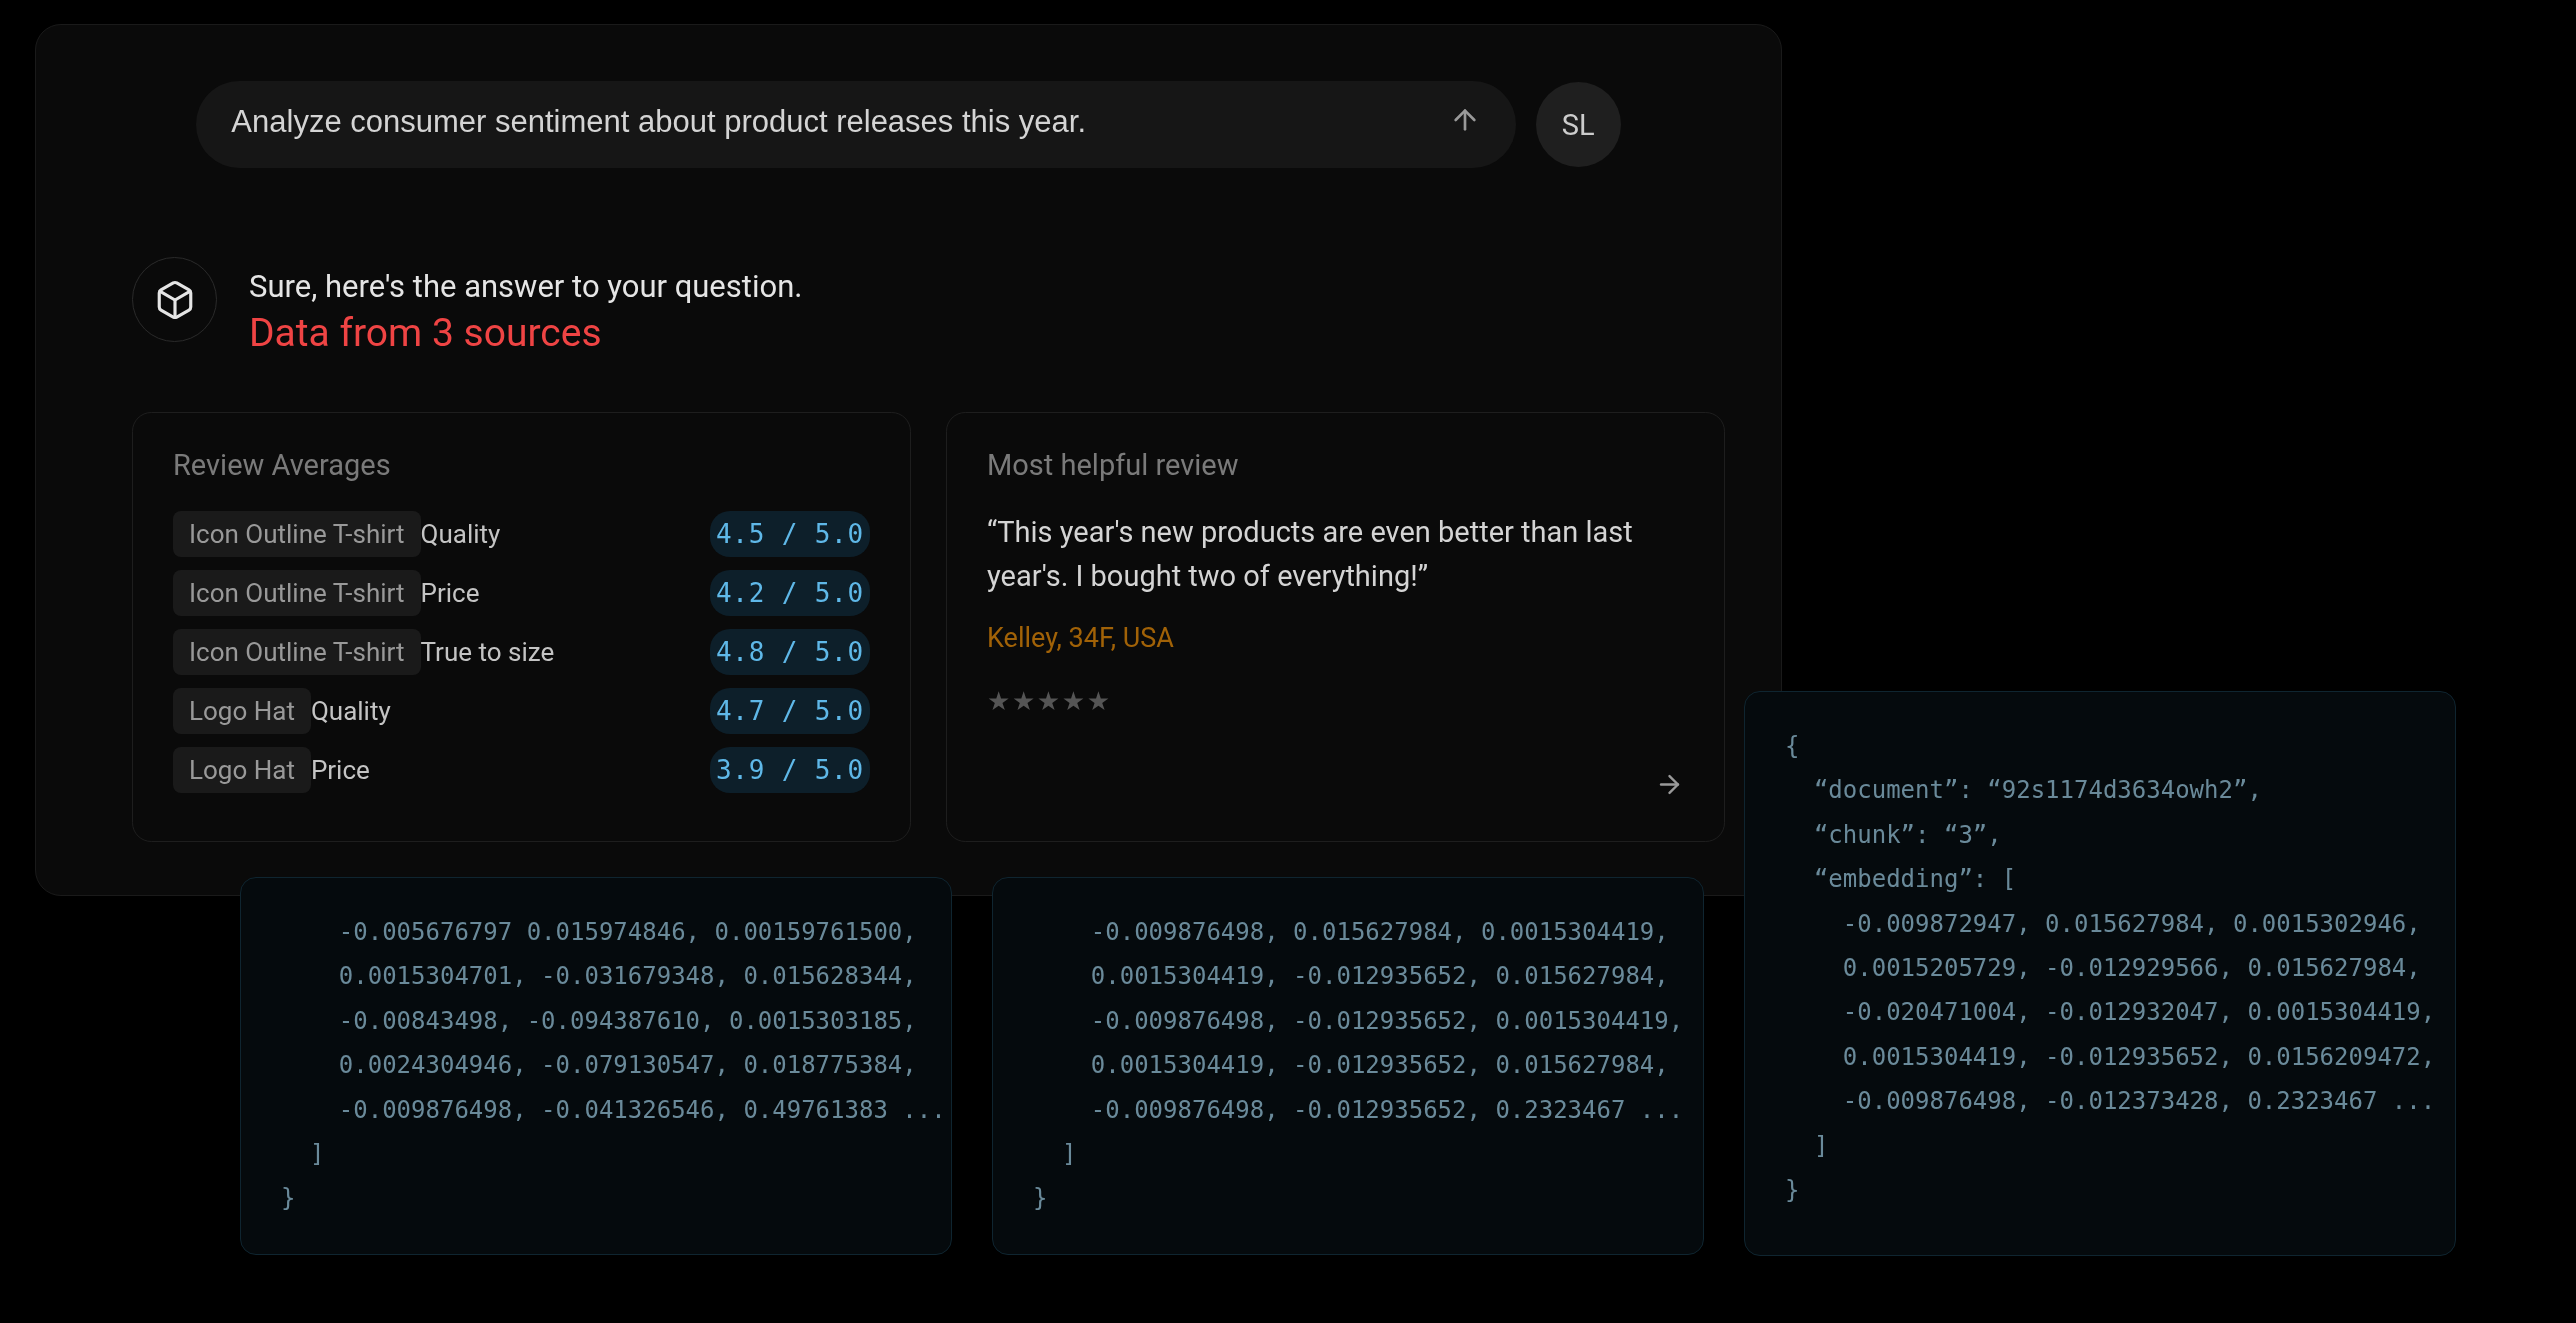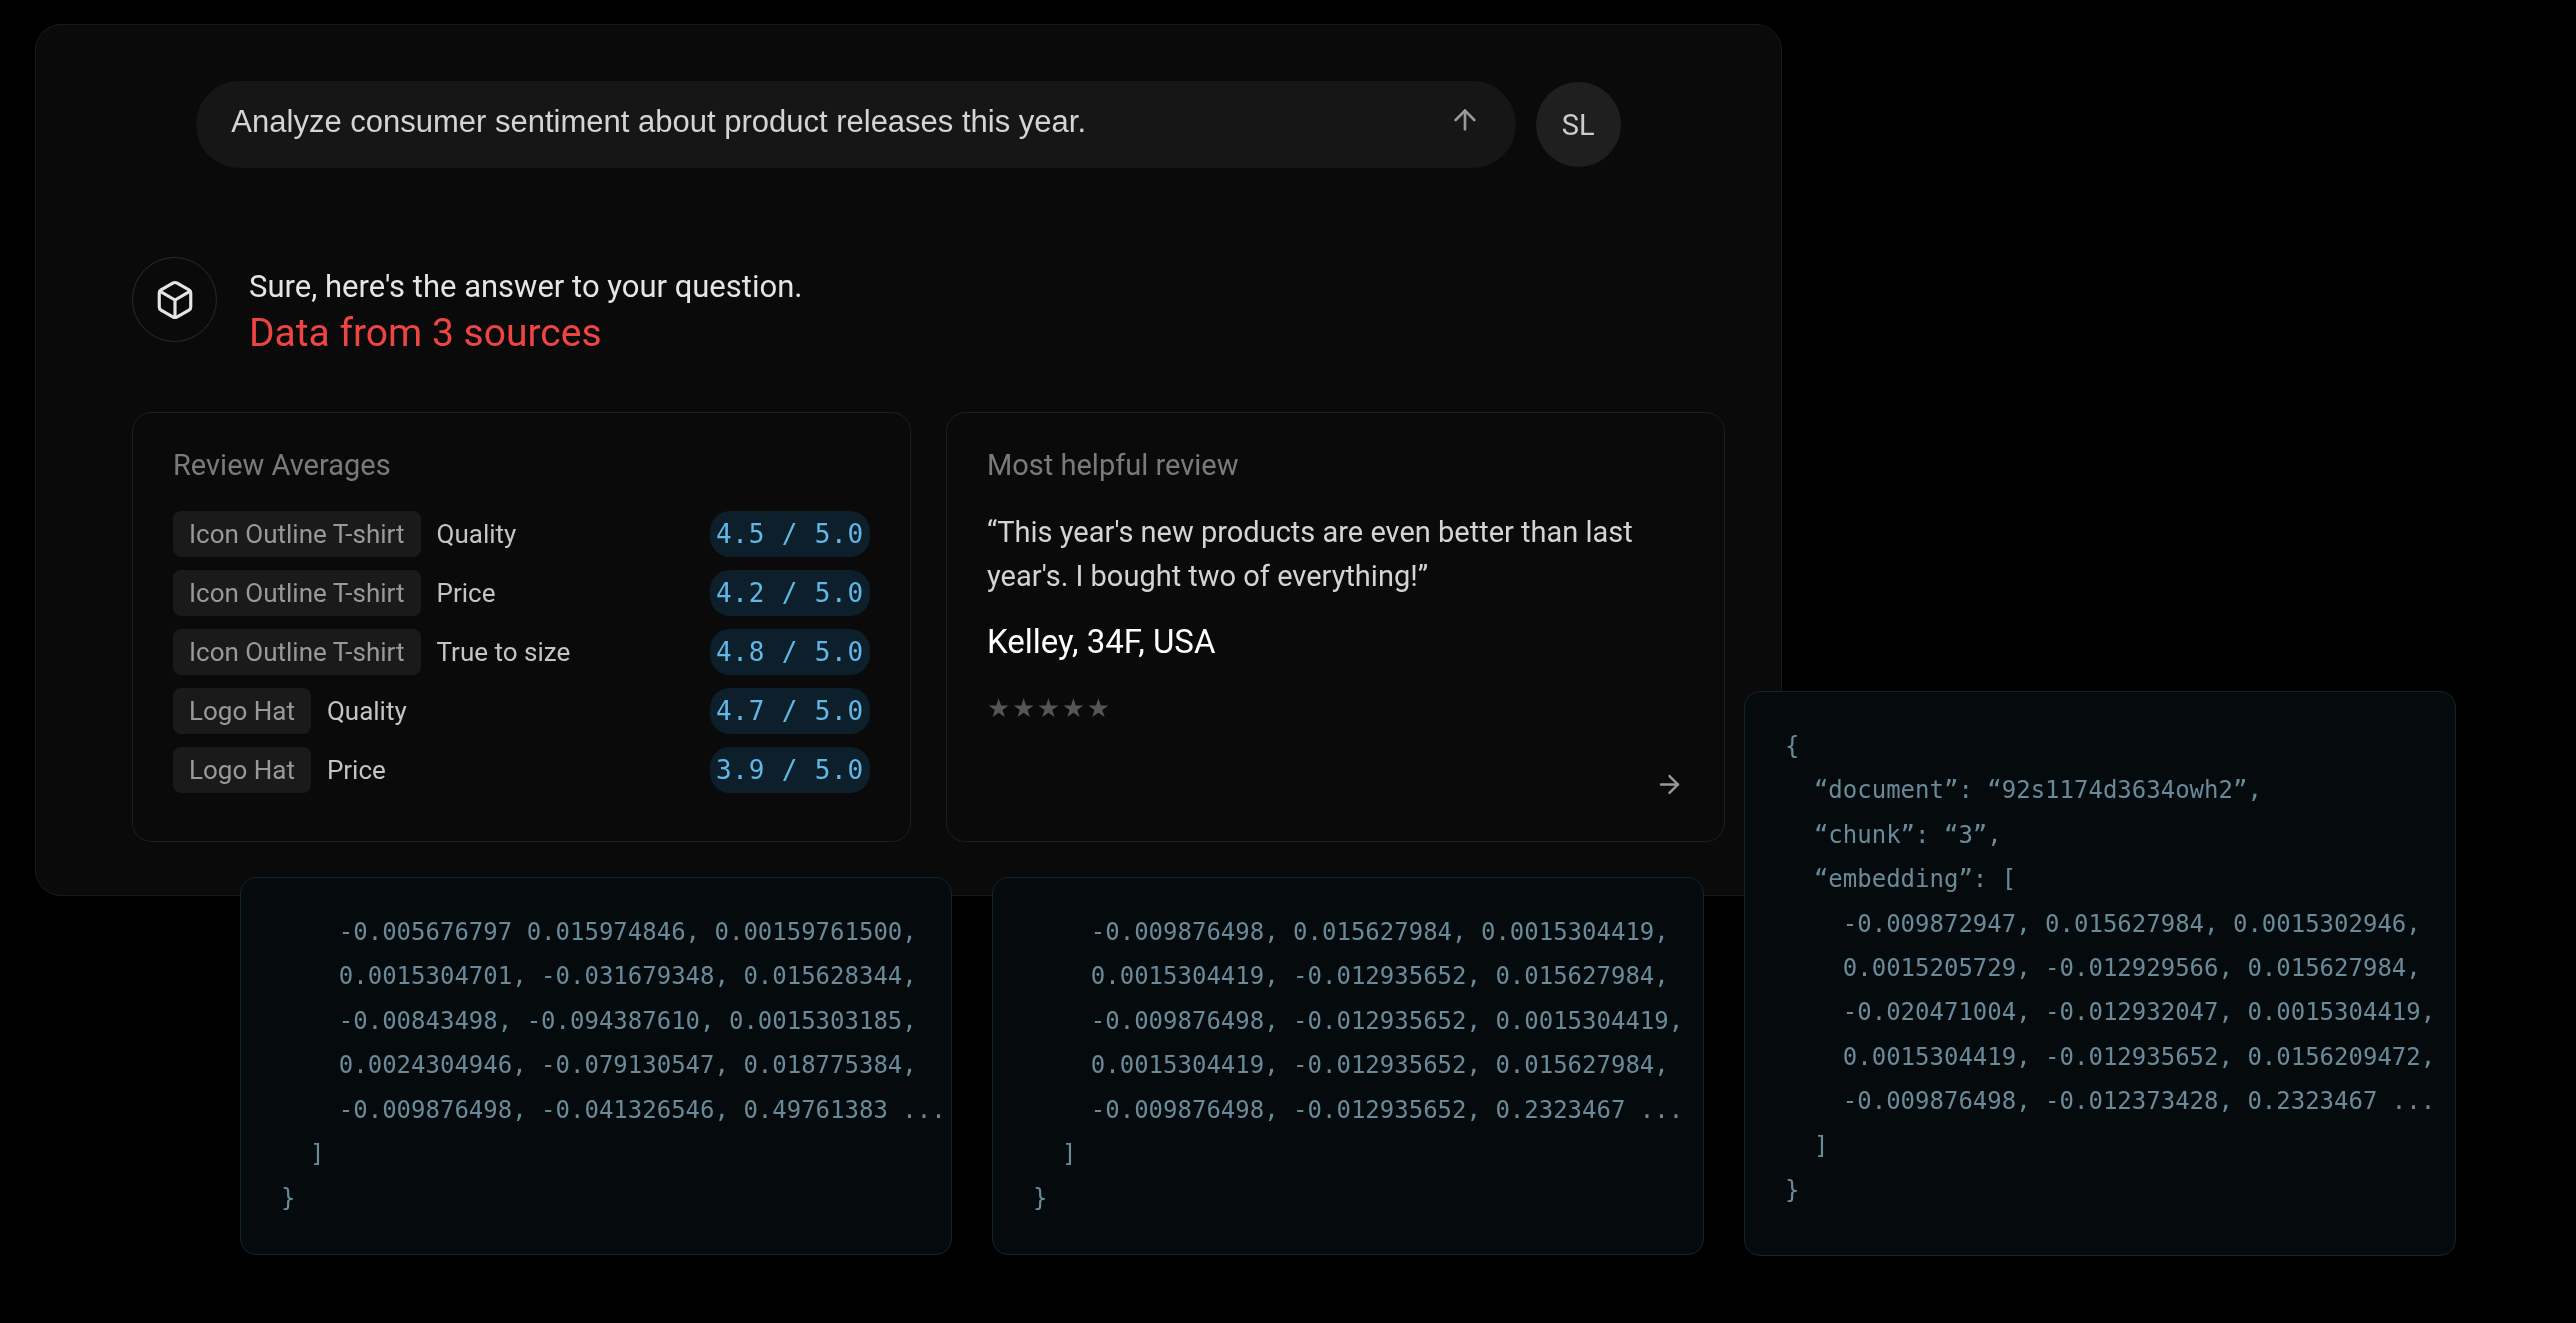--- a/index.html
+++ b/index.html
@@ -108,21 +108,20 @@
 .card-right { width: 795px; position: relative; }
 .card-title {
   color: #7a7a7a;
   font-size: 29px;
   margin-bottom: 29px;
 }
 .review-row {
   display: flex;
   align-items: center;
   margin-bottom: 13px;
-  gap: 16px;
 }
 .product-chip {
   background: #1a1a1a;
   color: #999;
   padding: 8px 16px;
   border-radius: 8px;
   font-size: 26px;
 }
 .metric-label {
   color: #c4c4c4;
@@ -139,22 +138,22 @@
   letter-spacing: 0.8px;
 }
 .review-quote {
   color: #d4d4d4;
   font-size: 29px;
   line-height: 1.5;
   margin-bottom: 24px;
   margin-top: 8px;
 }
 .review-author {
-  color: #ffffff;
-  font-size: 33px;
+  color: #a16207;
+  font-size: 27px;
   margin-bottom: 32px;
 }
 .stars {
   color: #555;
   font-size: 26px;
   letter-spacing: 1.6px;
 }
 .arrow-right {
   position: absolute;
   right: 40px;

